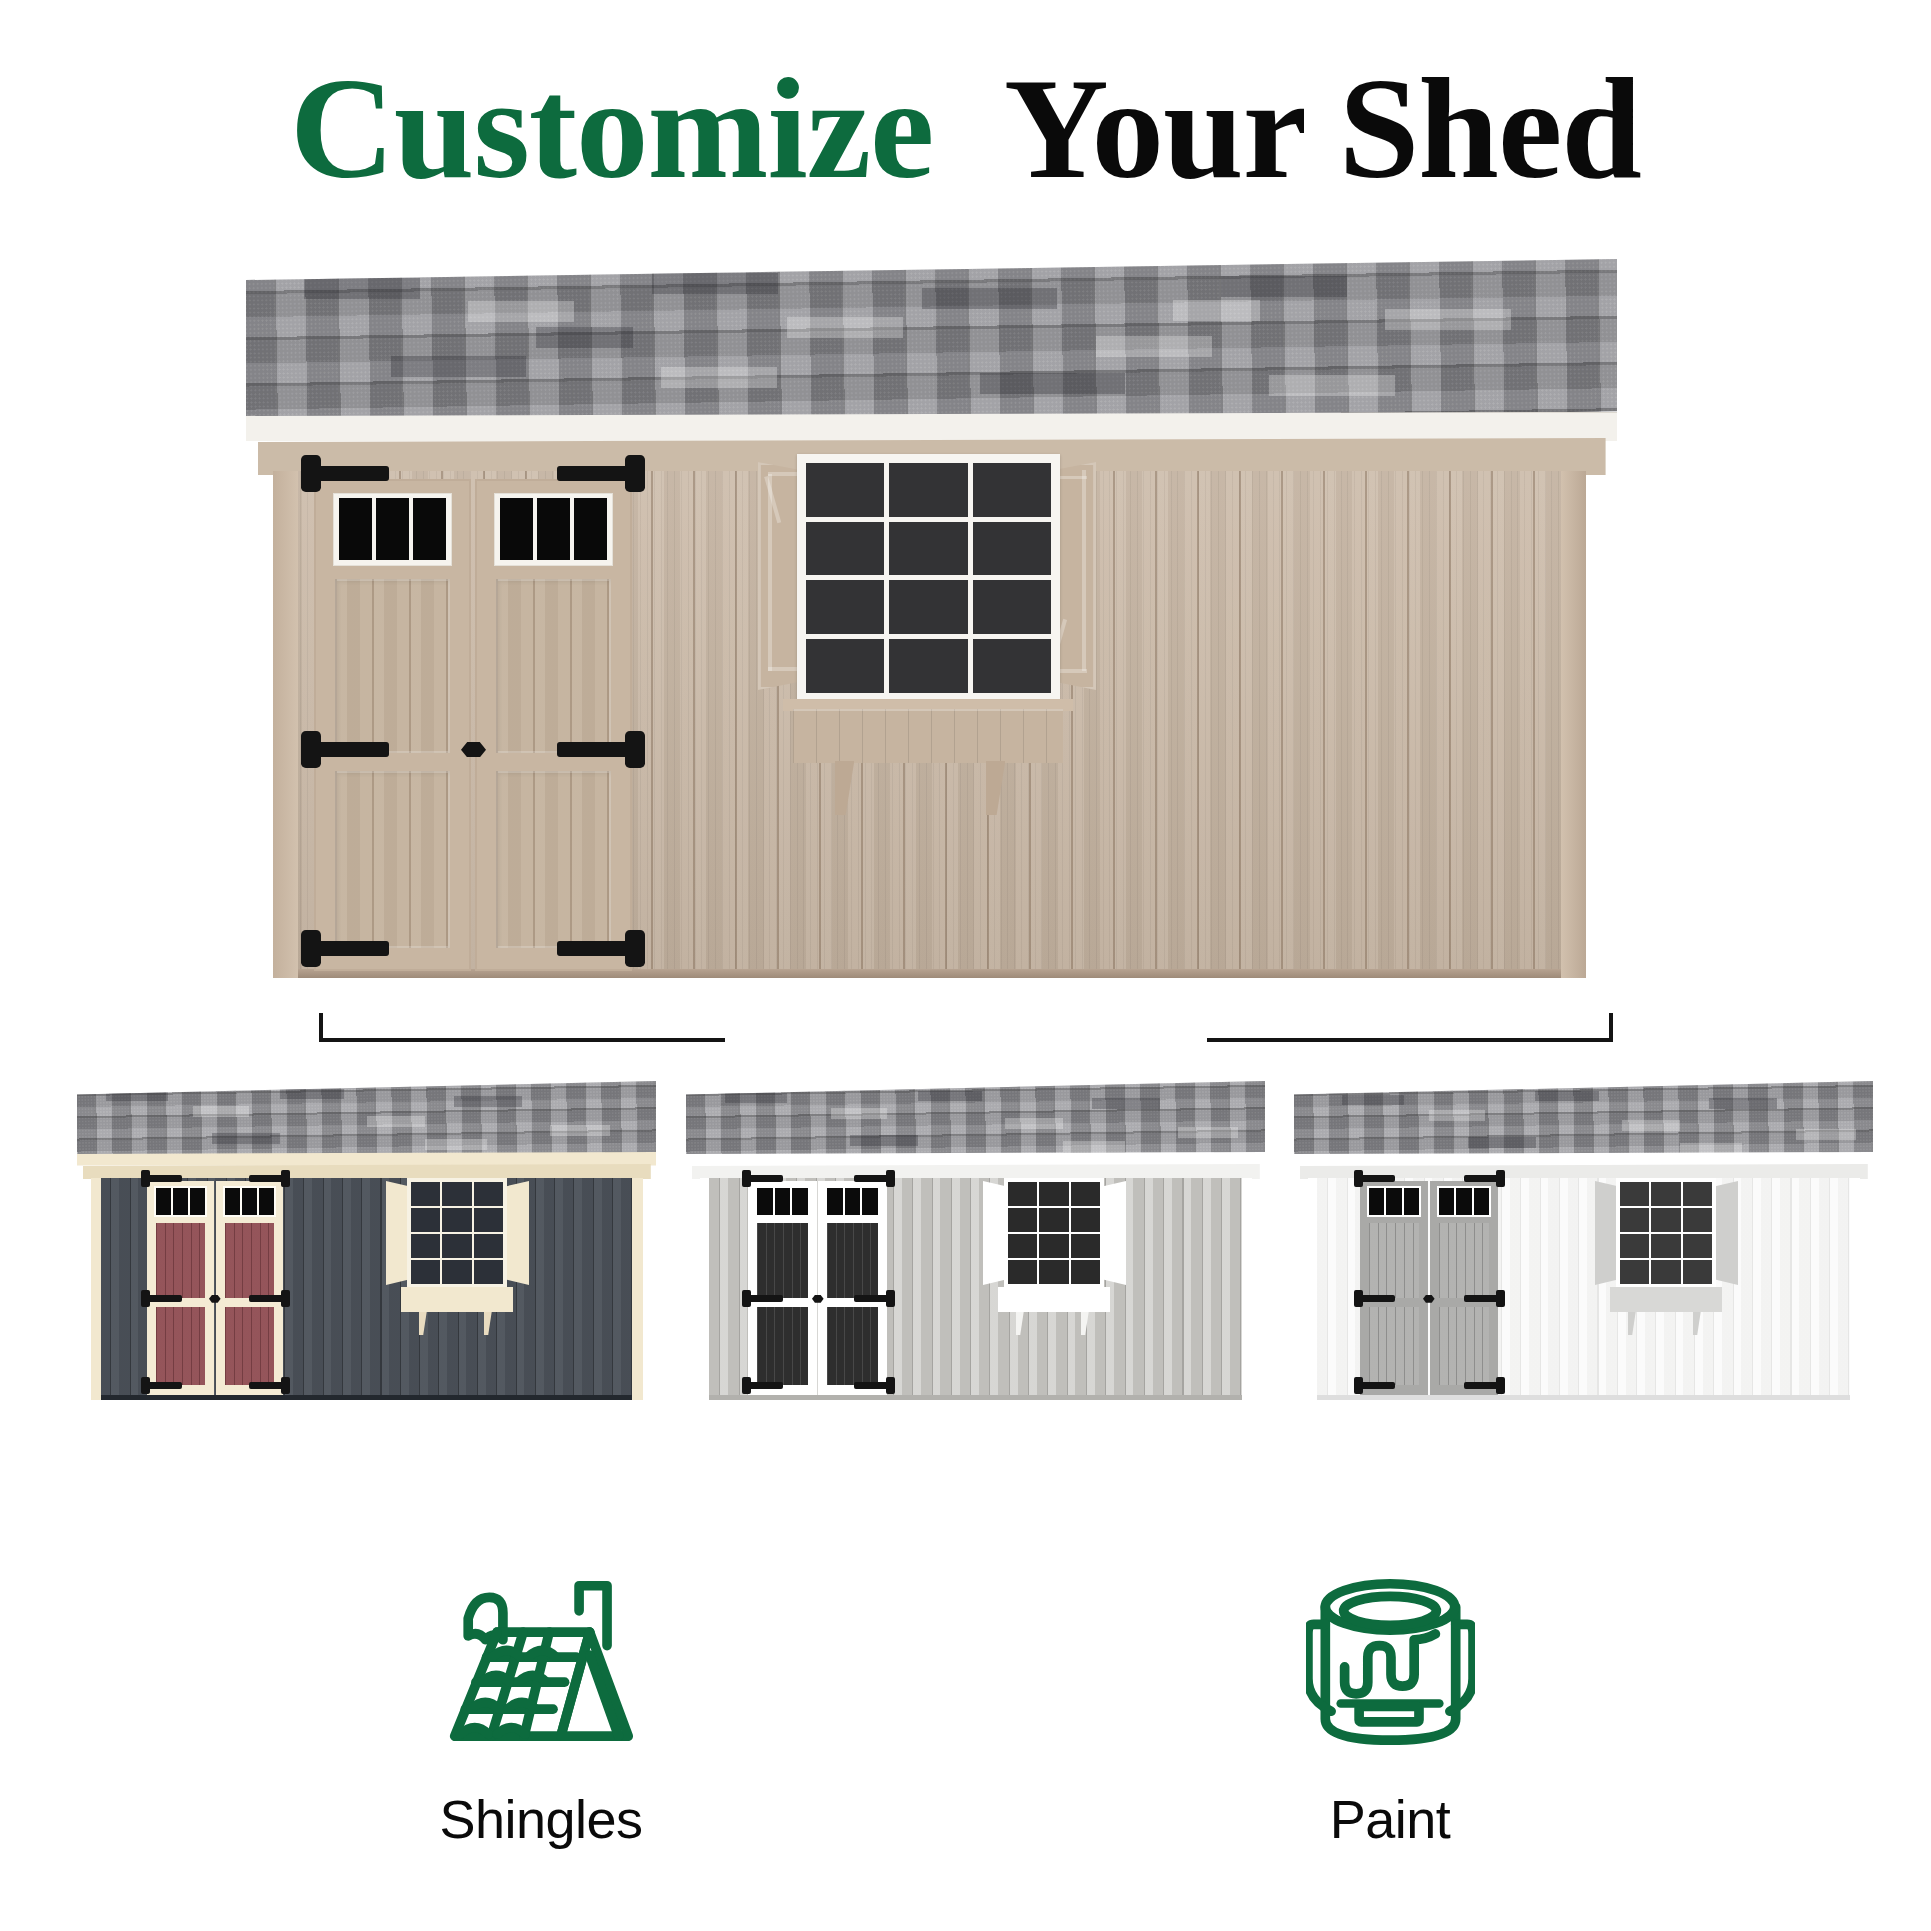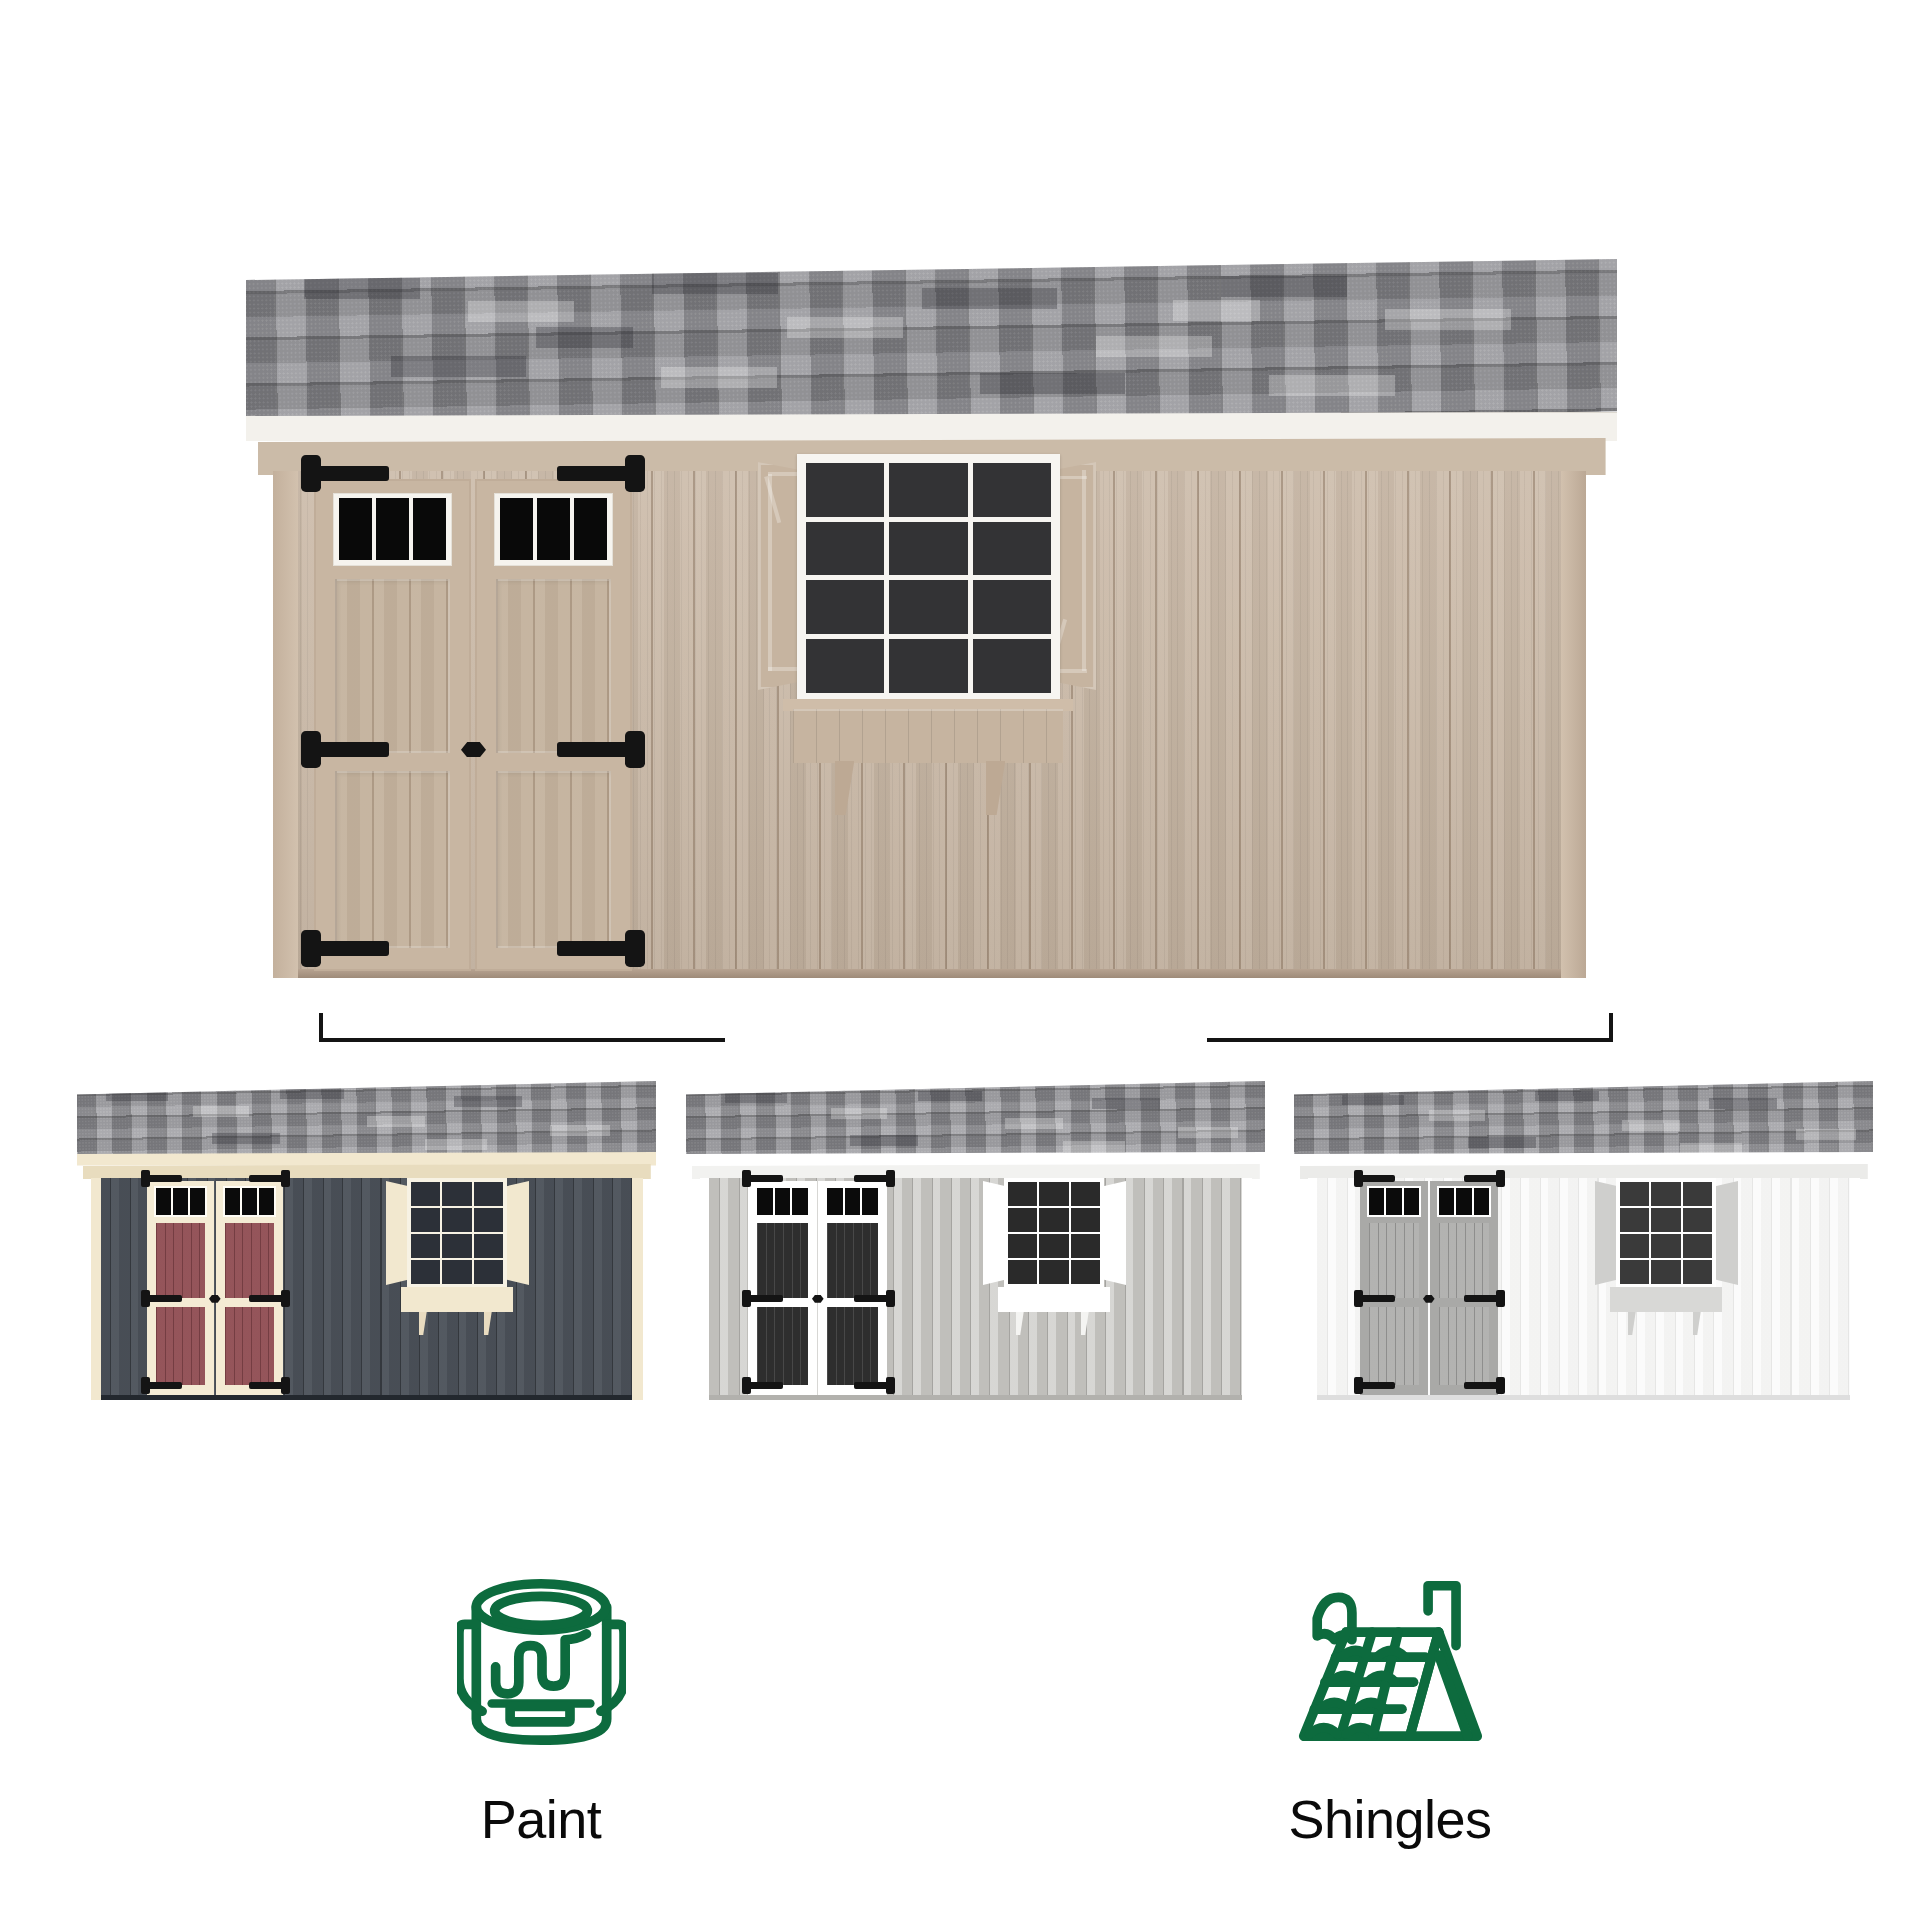--- a/index.html
+++ b/index.html
@@ -194,20 +194,24 @@
     display:flex;justify-content:space-between;}
   .feature{width:348px;display:flex;flex-direction:column;align-items:center;}
   .feature .ficon{height:193px;display:flex;align-items:center;justify-content:center;}
   .feature .flabel{margin-top:31px;font-size:54px;color:#0a0a0a;letter-spacing:-0.5px;}
 </style>
 </head>
 <body>
 
 <div class="page">
 
+  <div class="title">
+    <span class="g">Customize</span>
+    <span>&nbsp;</span><span class="k">Your Shed</span>
+  </div>
 
   <div class="shed" id="main-shed">
 
     <div class="roof" id="main-roof">
       <div class="shingle-field"></div>
       <div class="shingle-dark" style="left:58px;top:19.3px;width:116px;height:21px;"></div>
       <div class="shingle-light" style="left:222px;top:42px;width:106px;height:21px;"></div>
       <div class="shingle-dark" style="left:406px;top:13.5px;width:126px;height:21px;"></div>
       <div class="shingle-light" style="left:541px;top:58px;width:116px;height:21px;"></div>
       <div class="shingle-dark" style="left:676px;top:29px;width:135px;height:21px;"></div>
@@ -547,66 +551,66 @@
       <div class="m-fbracket" style="left:98px;top:131px;width:7.7px;height:23px;background:#cfcfcd;"></div>
     </div>
   </div>
 
 
   <div class="features">
 
 
     <div class="feature">
       <div class="ficon">
+        <svg width="188" height="169" viewBox="0 0 195 175" fill="none" stroke="#0d6b3e" stroke-width="10" stroke-linecap="round" stroke-linejoin="round">
+
+          <path d="M137 36 L137 10 L166 10 L166 72"></path>
+
+          <path d="M22 44 Q28 22 44 22 Q58 22 58 38 L58 66 Q48 56 40 66 Q32 56 22 62 Z"></path>
+
+          <path d="M52 58 L148 58"></path>
+
+          <path d="M52 58 L8 166 L118 166 L148 58"></path>
+
+          <path d="M41 84 L134 84"></path>
+          <path d="M30 110 L122 110"></path>
+          <path d="M19 138 L110 138"></path>
+
+          <path d="M79 58 L46 166"></path>
+          <path d="M106 58 L80 166"></path>
+
+          <path d="M47 84 Q62 70 76 84"></path>
+          <path d="M84 84 Q99 70 113 84"></path>
+          <path d="M36 110 Q51 96 65 110"></path>
+          <path d="M74 110 Q89 96 103 110"></path>
+          <path d="M25 138 Q40 124 54 138"></path>
+          <path d="M63 138 Q78 124 92 138"></path>
+          <path d="M14 164 Q29 150 43 164"></path>
+          <path d="M52 164 Q67 150 81 164"></path>
+
+          <path d="M148 58 L188 166 L118 166 Z"></path>
+          <path d="M148 82 L178 166"></path>
+        </svg>
+      </div>
+      <div class="flabel">Shingles</div>
+    </div>
+
+    <div class="feature">
+      <div class="ficon">
         <svg width="169" height="174" viewBox="0 0 175 180" fill="none" stroke="#0d6b3e" stroke-width="10" stroke-linecap="round" stroke-linejoin="round">
           <path d="M20 34 L20 150 Q20 172 87 172 Q155 172 155 150 L155 34"></path>
           <ellipse cx="87" cy="34" rx="67" ry="24"></ellipse>
           <ellipse cx="87" cy="38" rx="48" ry="15"></ellipse>
           <path d="M20 52 L8 52 Q2 52 2 62 L2 108 Q2 130 26 142"></path>
           <path d="M155 52 L167 52 Q173 52 173 62 L173 108 Q173 130 149 142"></path>
           <path d="M40 96 L40 112 Q40 124 52 124 Q64 124 64 112 L64 86
                    Q64 74 76 74 Q88 74 88 86 L88 104 Q88 116 100 116
                    Q112 116 112 104 L112 68 Q124 68 134 62"></path>
           <path d="M36 134 L138 134" stroke-width="9"></path>
           <rect x="55" y="137" width="62" height="16" rx="2"></rect>
         </svg>
       </div>
       <div class="flabel">Paint</div>
     </div>
-
-    <div class="feature">
-      <div class="ficon">
-        <svg width="188" height="169" viewBox="0 0 195 175" fill="none" stroke="#0d6b3e" stroke-width="10" stroke-linecap="round" stroke-linejoin="round">
-
-          <path d="M137 36 L137 10 L166 10 L166 72"></path>
-
-          <path d="M22 44 Q28 22 44 22 Q58 22 58 38 L58 66 Q48 56 40 66 Q32 56 22 62 Z"></path>
-
-          <path d="M52 58 L148 58"></path>
-
-          <path d="M52 58 L8 166 L118 166 L148 58"></path>
-
-          <path d="M41 84 L134 84"></path>
-          <path d="M30 110 L122 110"></path>
-          <path d="M19 138 L110 138"></path>
-
-          <path d="M79 58 L46 166"></path>
-          <path d="M106 58 L80 166"></path>
-
-          <path d="M47 84 Q62 70 76 84"></path>
-          <path d="M84 84 Q99 70 113 84"></path>
-          <path d="M36 110 Q51 96 65 110"></path>
-          <path d="M74 110 Q89 96 103 110"></path>
-          <path d="M25 138 Q40 124 54 138"></path>
-          <path d="M63 138 Q78 124 92 138"></path>
-          <path d="M14 164 Q29 150 43 164"></path>
-          <path d="M52 164 Q67 150 81 164"></path>
-
-          <path d="M148 58 L188 166 L118 166 Z"></path>
-          <path d="M148 82 L178 166"></path>
-        </svg>
-      </div>
-      <div class="flabel">Shingles</div>
-    </div>
   </div>
 
 </div>
 
 
 </body></html>

